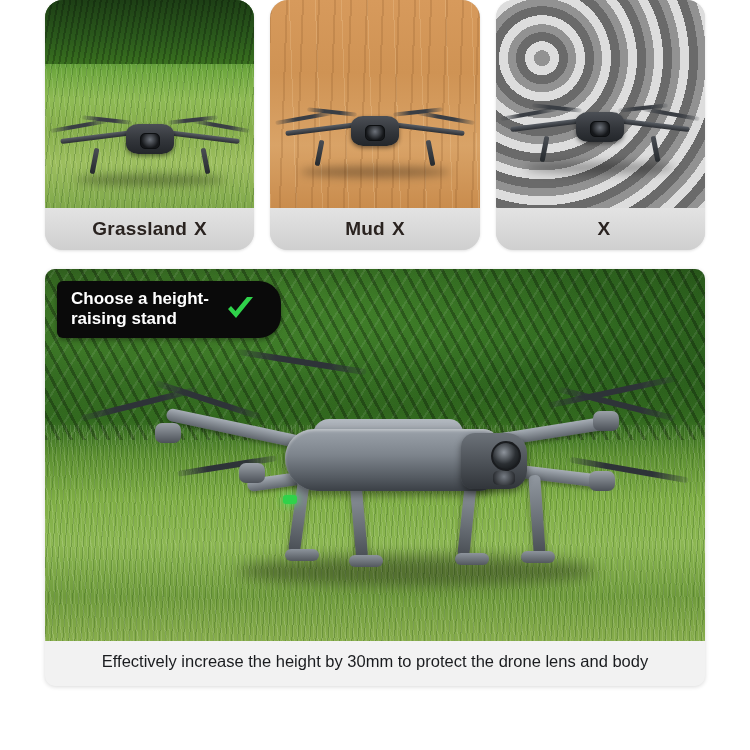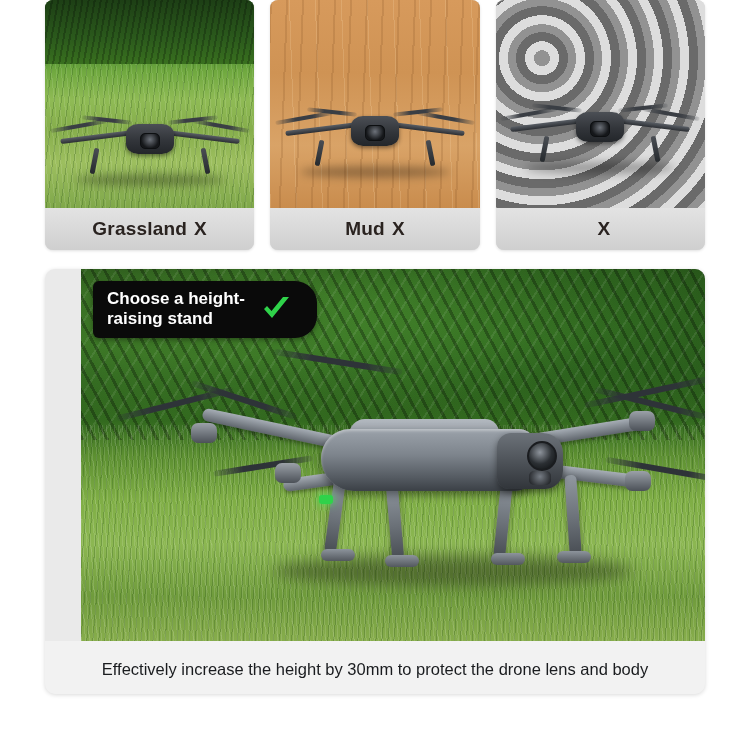--- a/index.html
+++ b/index.html
@@ -35,21 +35,21 @@
   
   .cards {
     display: flex;
     justify-content: center;
     gap: 16px;
     padding: 0 45px;
   }
   .card {
     position: relative;
     width: 216px;
-    border-radius: 8px;
+    border-radius: 18px;
     overflow: hidden;
     background: #d8d8d8;
     box-shadow: 0 1px 3px rgba(0,0,0,0.13);
   }
   .card-photo {
     position: relative;
     height: 208px;
     overflow: hidden;
   }
   .card-caption {
@@ -161,21 +161,20 @@
     overflow: hidden;
     box-shadow: 0 1px 4px rgba(0,0,0,0.15);
     background: #eaeaea;
   }
   .hero-photo {
     position: relative;
     height: 372px;
     overflow: hidden;
     background:
       linear-gradient(180deg, #1c3d12 0%, #27571a 28%, #336a1f 41%, #5c8f31 50%, #7fae45 62%, #8cb752 74%, #6f9b3c 88%, #87ad4c 100%);
-    margin-left: 36px;
   }
   .hero-photo .leaves {
     position: absolute; left:0; right:0; top:0; height: 46%;
     background-image:
       repeating-linear-gradient(62deg, rgba(0,0,0,0.28) 0 3px, rgba(0,0,0,0) 3px 11px),
       repeating-linear-gradient(-57deg, rgba(255,255,255,0.08) 0 2px, rgba(0,0,0,0) 2px 13px),
       radial-gradient(ellipse at 20% 30%, rgba(80,150,50,0.55) 0 22%, rgba(0,0,0,0) 60%),
       radial-gradient(ellipse at 72% 18%, rgba(60,130,40,0.5) 0 20%, rgba(0,0,0,0) 60%);
   }
   .hero-photo .turf {
@@ -286,21 +285,21 @@
     position: absolute; left: 166px; top: 128px; width: 14px; height: 9px;
     border-radius: 3px; background: #2fd24a; box-shadow: 0 0 9px #48e55e;
   }
   .bd-shadow {
     position: absolute; left: 120px; top: 188px; width: 360px; height: 32px;
     border-radius: 50%; background: rgba(0,0,0,0.33); filter: blur(7px);
   }
 
   .hero-caption {
     background: #f2f2f2;
-    padding: 18px 16px 13px 16px;
+    padding: 10px 16px 13px 16px;
     text-align: center;
     font-size: 16.5px;
     color: #1a1c1f;
     line-height: 1.32;
   }
 </style>
 </head>
 <body>
 
 <div id="page">

